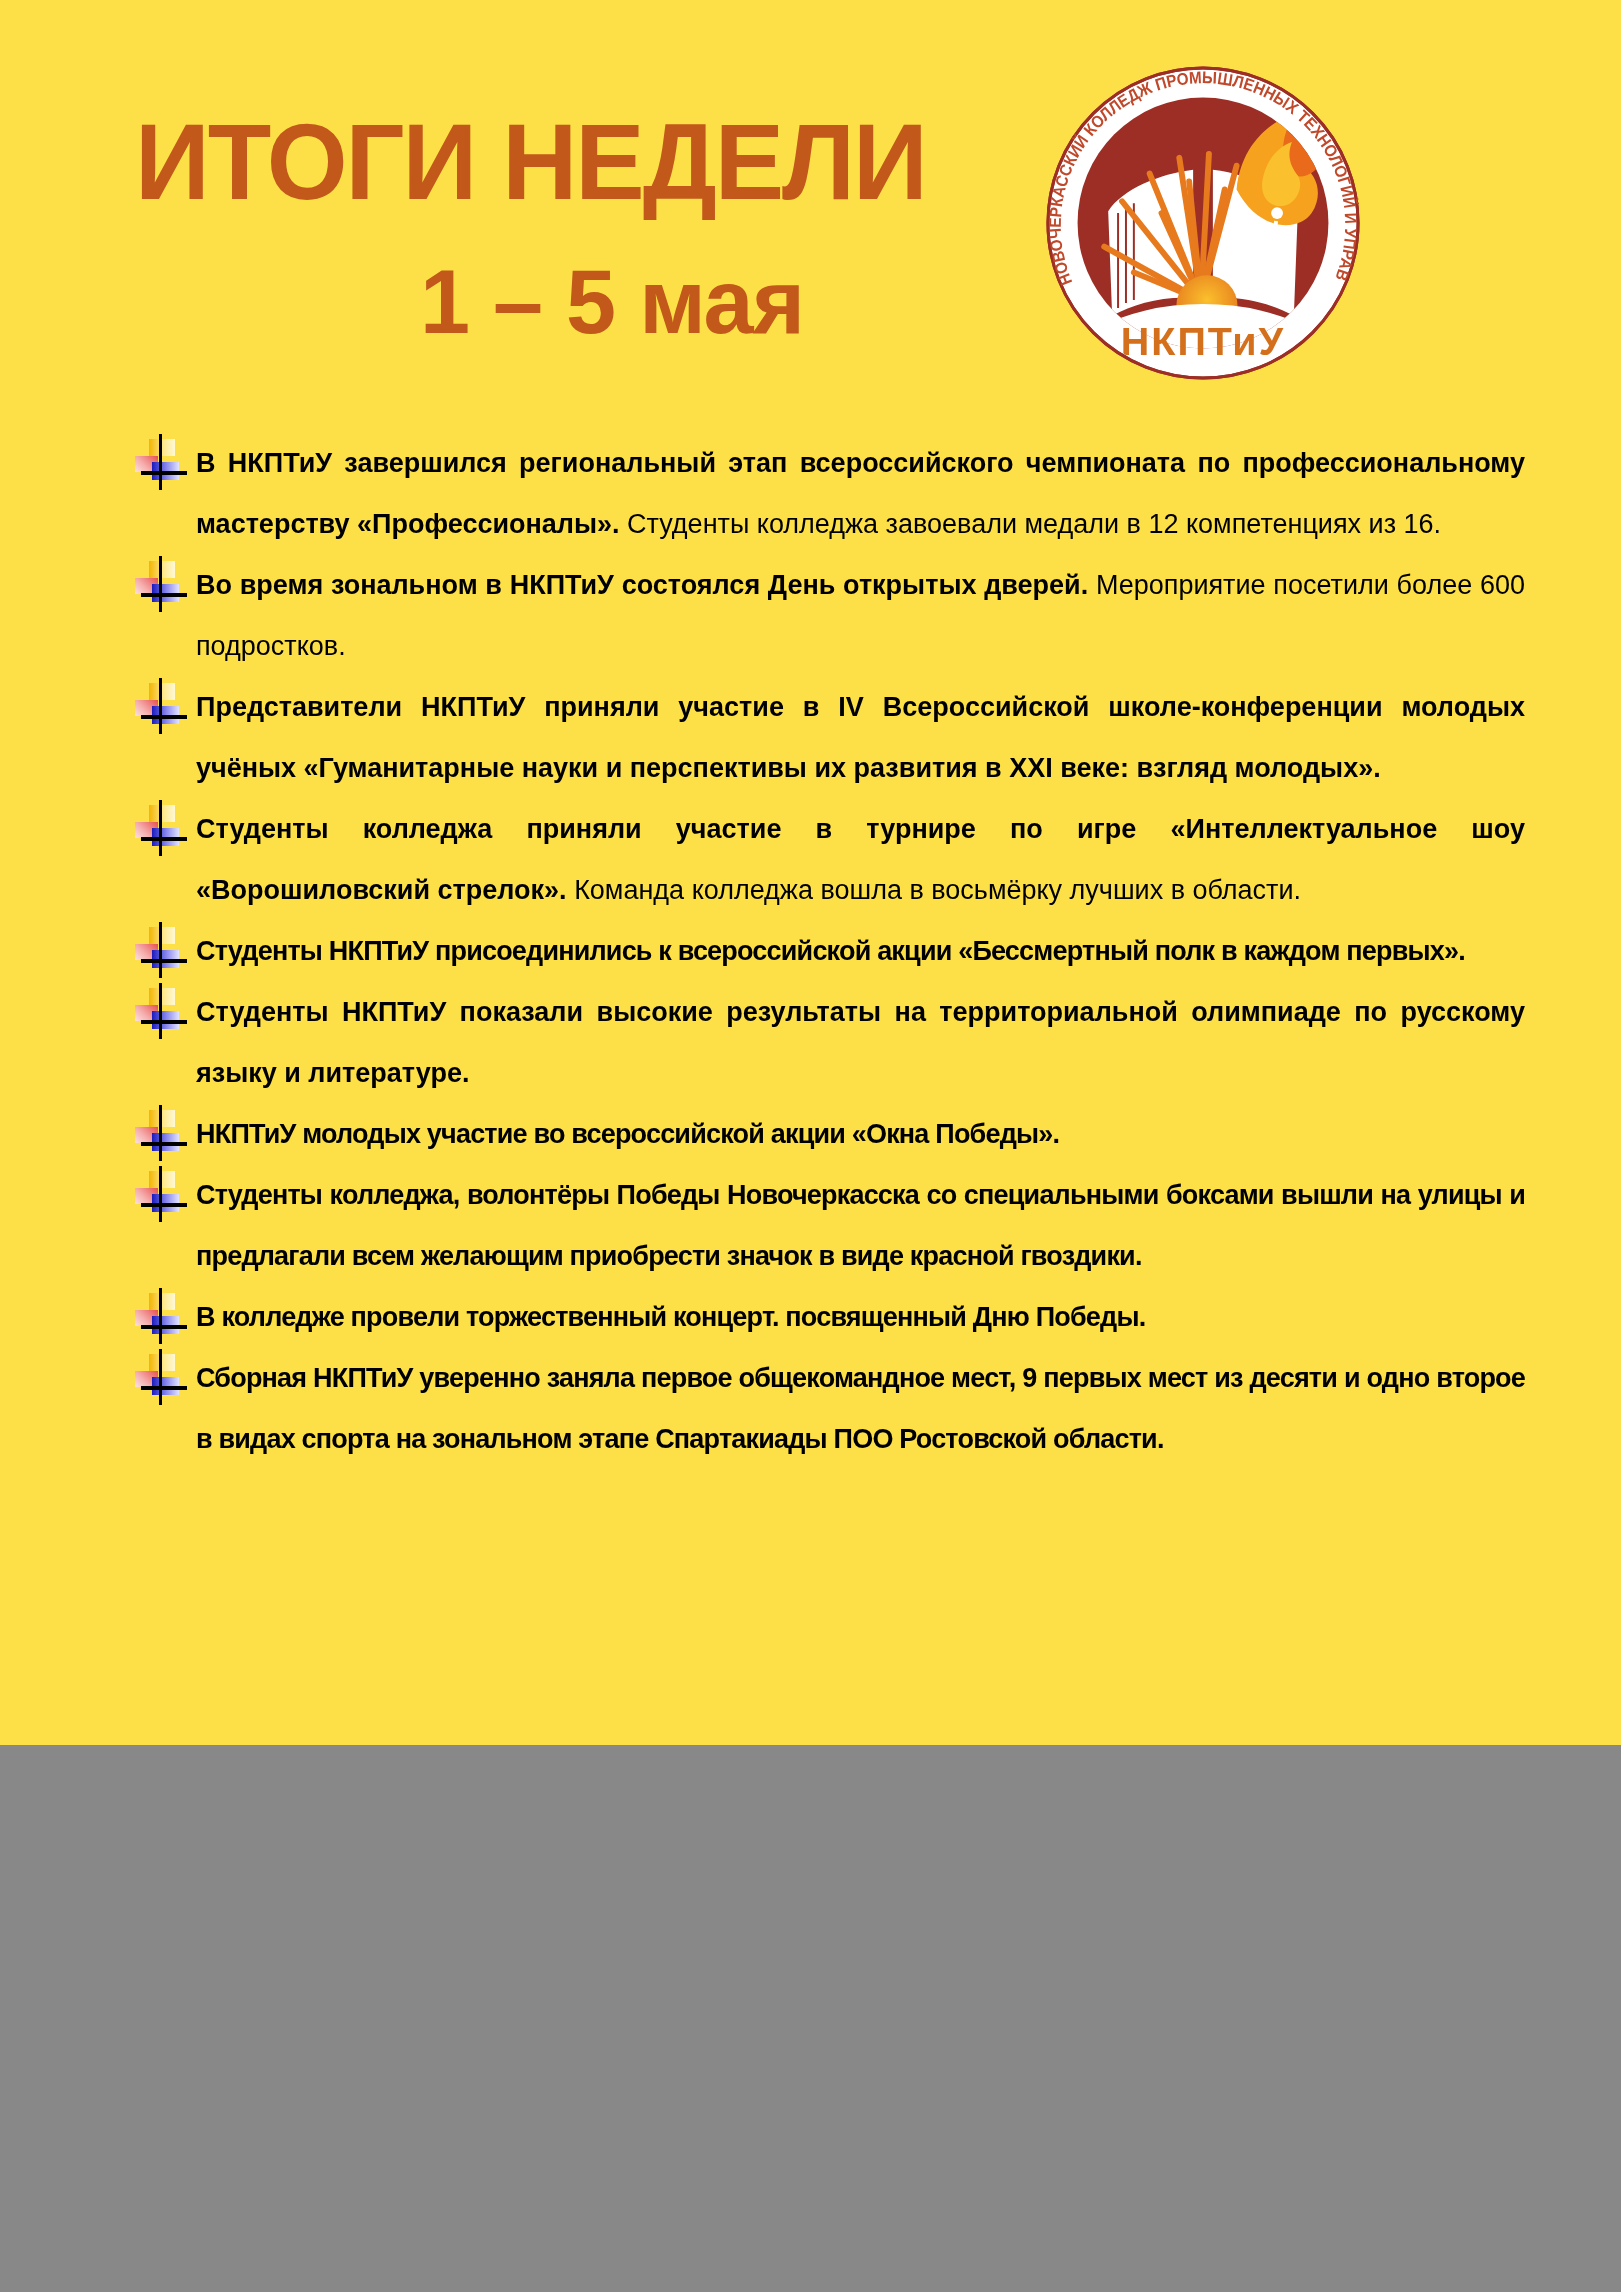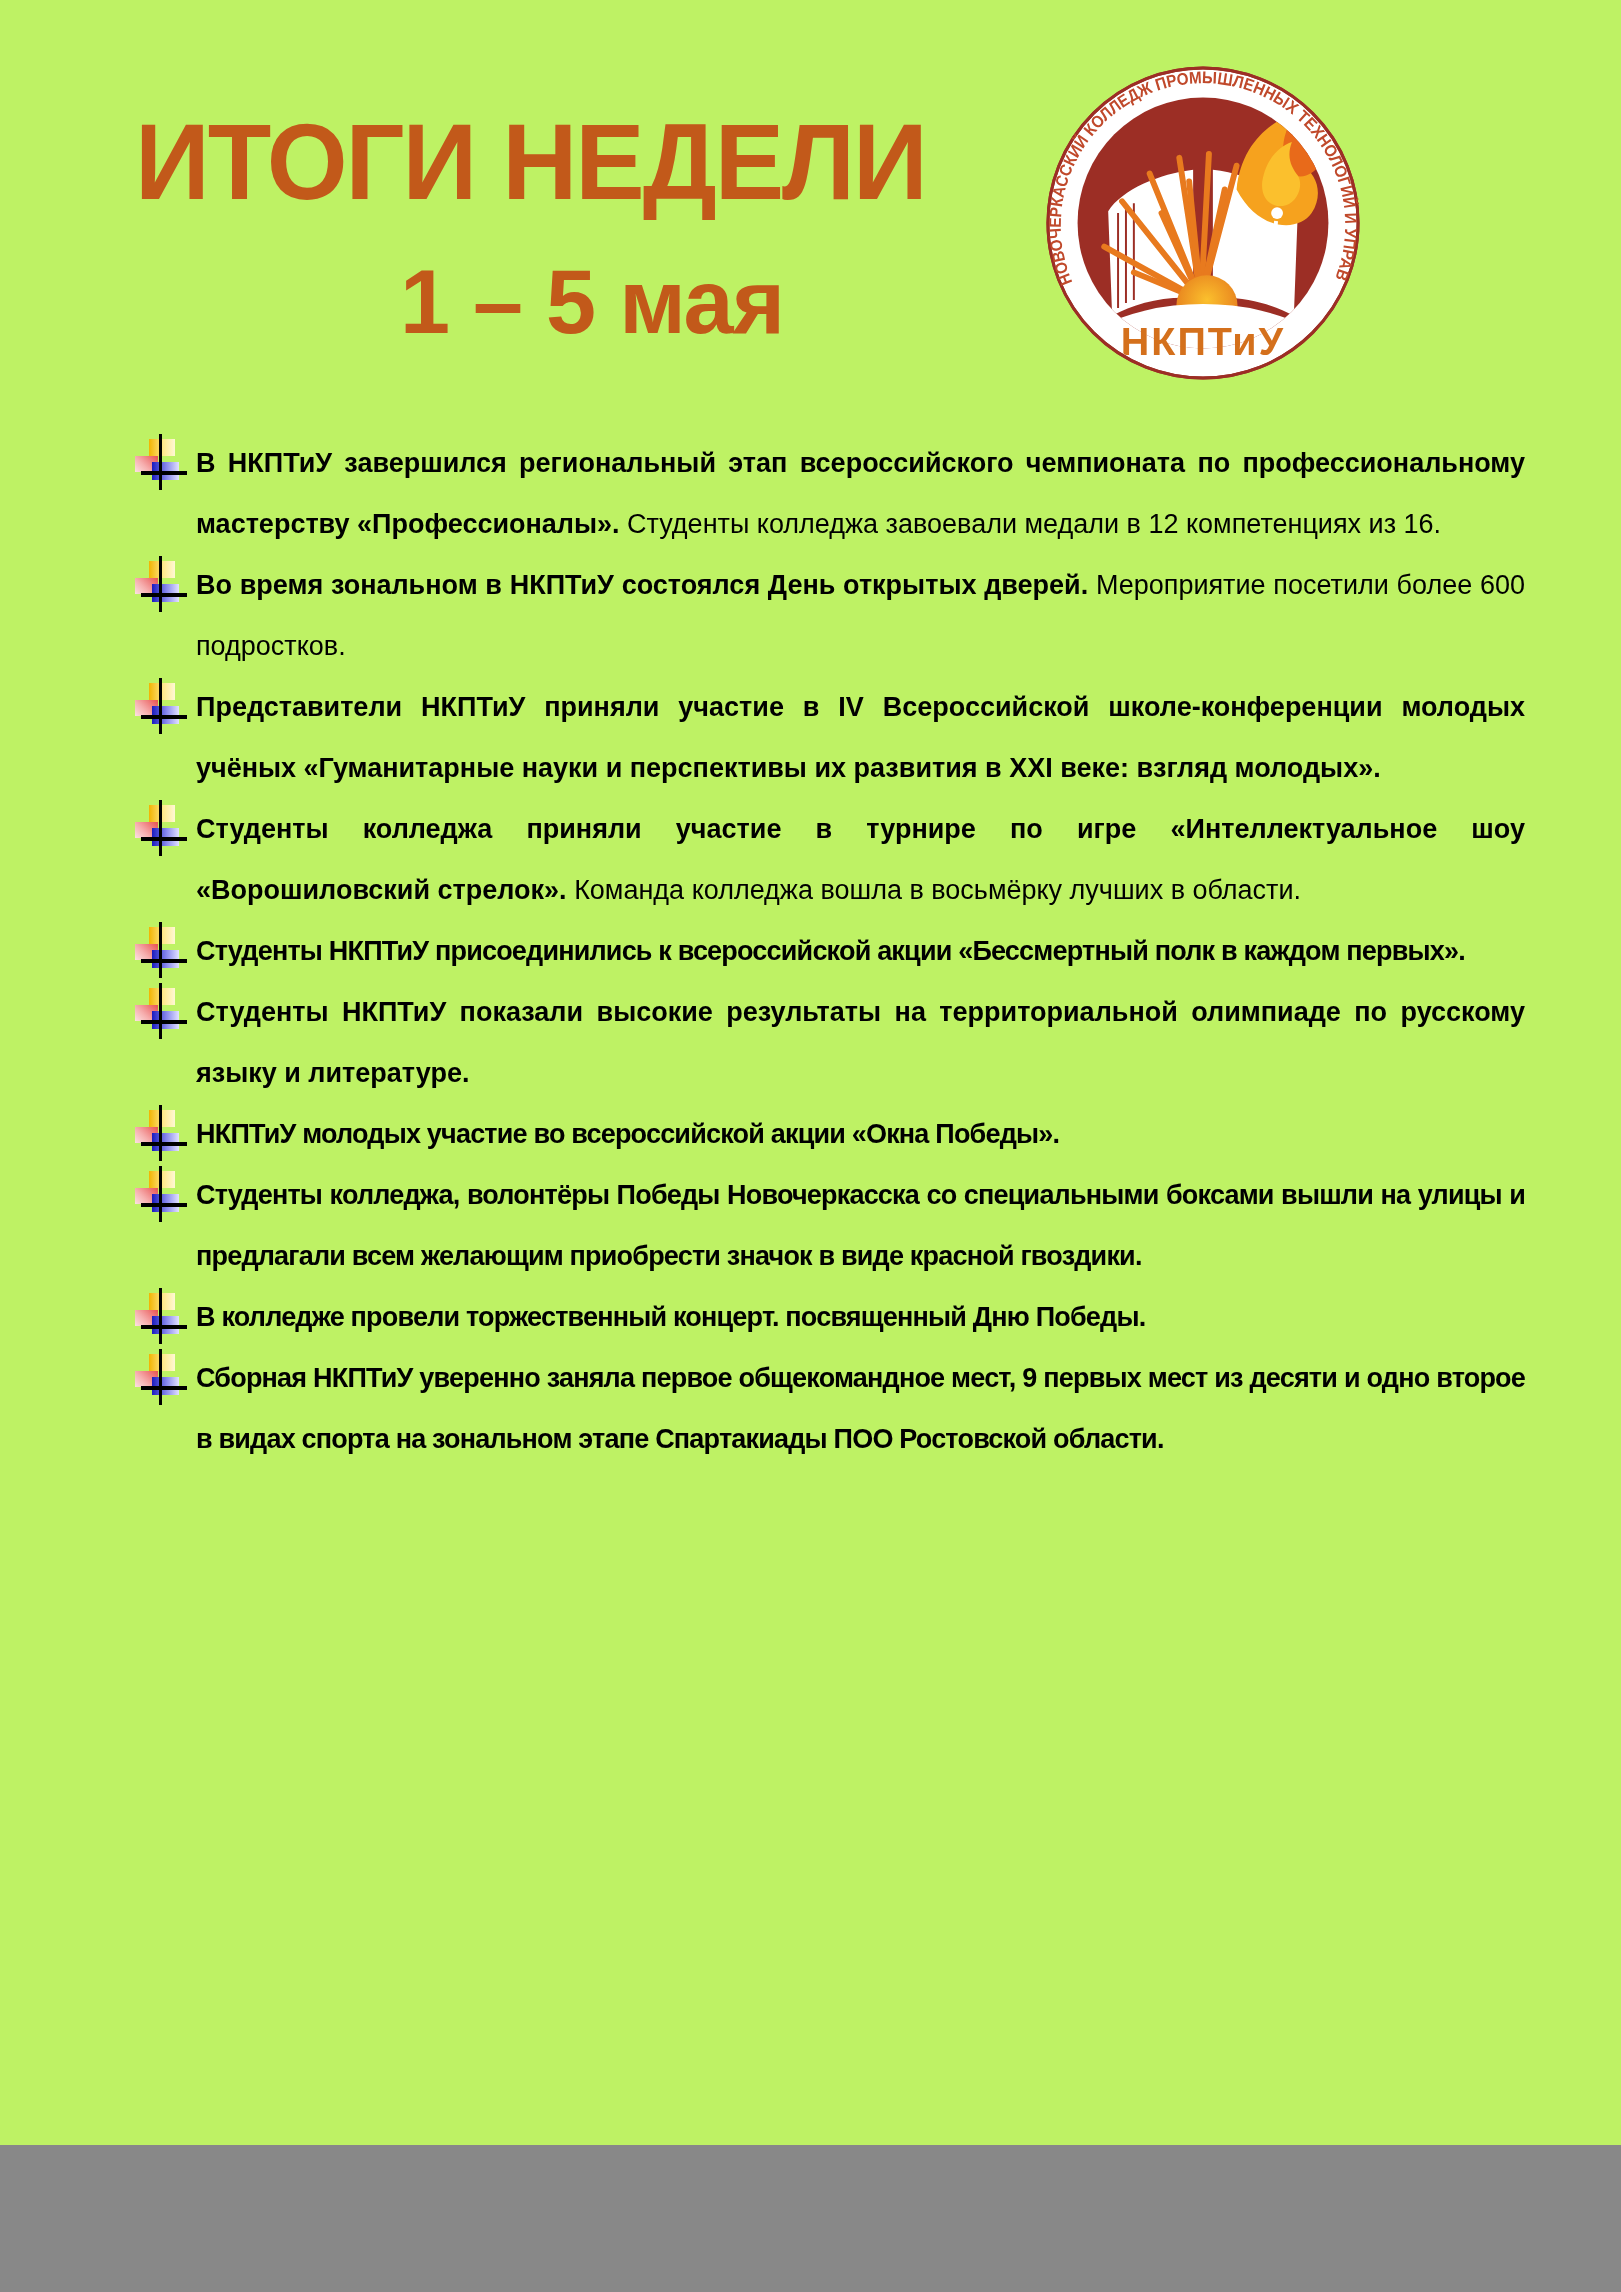--- a/index.html
+++ b/index.html
@@ -1,30 +1,30 @@
 <!DOCTYPE html>
 <html><head>
 <meta charset="utf-8">
 <style>
   html,body { margin:0; padding:0; background:#888; }
   .page {
     position:relative;
-    width:1621px; height:2145px;
-    background:#bef264;
+    width:1621px; height:1745px;
+    background:#fde047;
     overflow:hidden;
     font-family:"Liberation Sans", sans-serif;
   }
   .page-title {
     position:absolute; left:135px; top:110px;
     font-size:104px; font-weight:700; letter-spacing:-2px;
     color:#C2591A; line-height:1; transform:scaleY(1.04);
     white-space:nowrap;
   }
   .page-subtitle {
-    position:absolute; left:400px; top:257px;
+    position:absolute; left:420px; top:257px;
     font-size:90px; font-weight:700; letter-spacing:-1px;
     color:#C2591A; line-height:1;
     white-space:nowrap;
   }
   .logo { position:absolute; left:1043px; top:63px; width:320px; height:320px; }
 
   .news-list {
     position:absolute; left:196px; top:433px; width:1329px;
     font-size:27px; line-height:61px; color:#000;
     text-align:justify;

